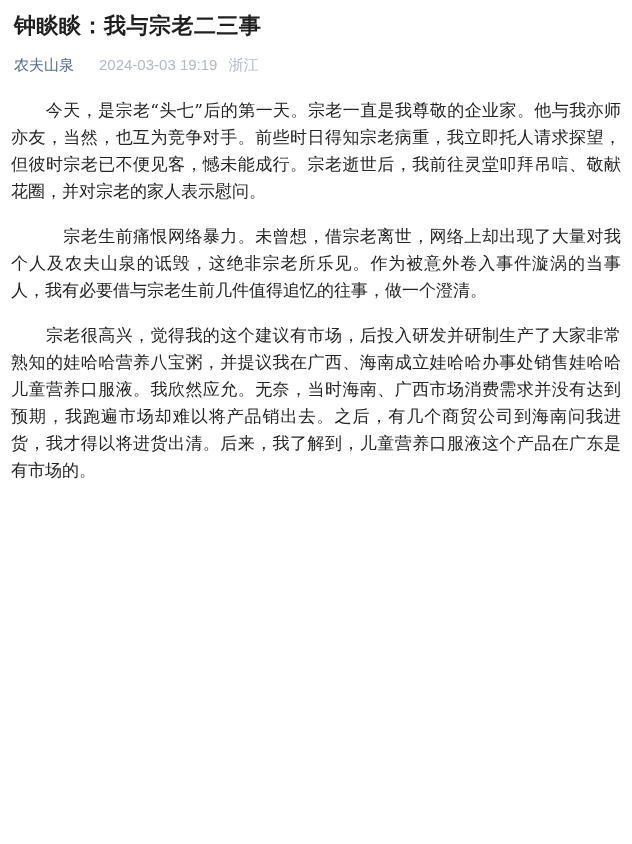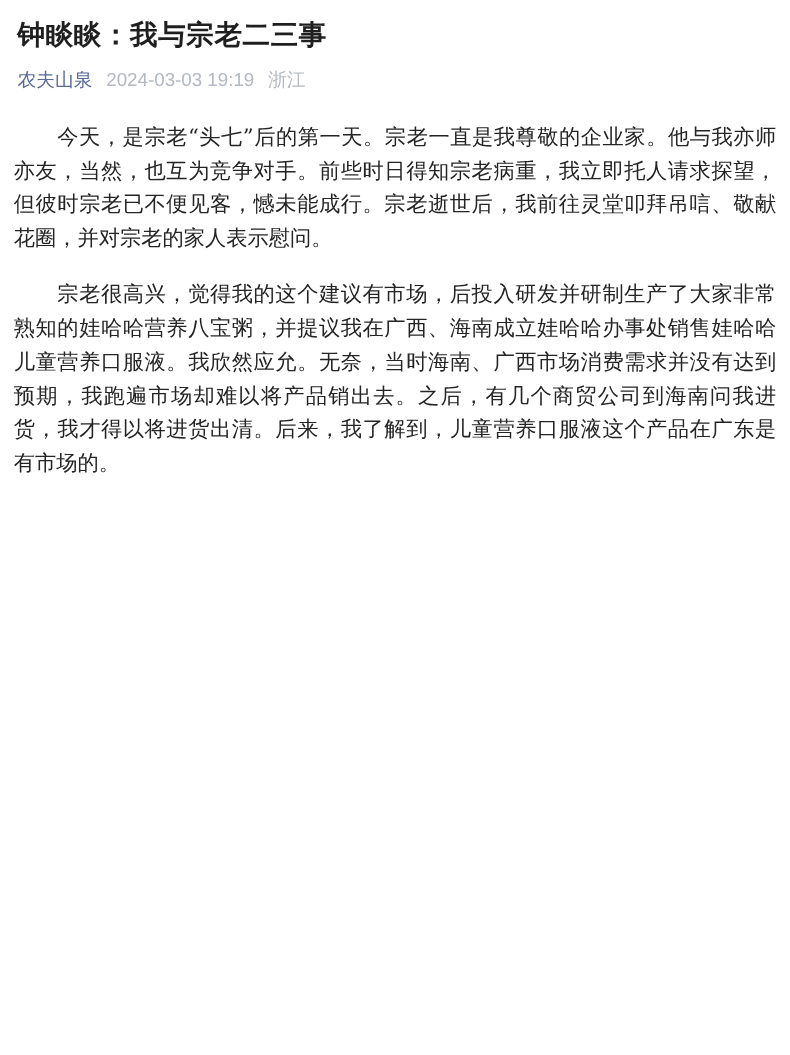--- a/index.html
+++ b/index.html
@@ -14,38 +14,38 @@
   .page {
     width: 632px;
     height: 844px;
     margin: 0 auto;
     background: var(--bg-color);
     overflow: hidden;
     font-family: "Liberation Sans", sans-serif;
   }
   .header { padding: 13px 14px 0 14px; }
   .article-title {
-    font-family: Liberation Sans, sans-serif;
+    font-family: Liberation Mono, monospace;
     font-size: 22px;
     font-weight: 700;
     line-height: 30px;
     color: var(--title-color);
     letter-spacing: 0.5px;
   }
   .byline {
     margin-top: 12px;
     display: flex;
     align-items: baseline;
     font-size: 15px;
     line-height: 20px;
   }
   .account-name {
     color: var(--account-color);
     cursor: pointer;
-    margin-right: 11px;
+    margin-right: 25px;
   }
   .publish-time, .publish-location {
     color: var(--meta-color);
     text-align: right;
   }
   .publish-time { margin-right: 11px; }
   .article-body {
     padding: 22px 11px 0 11px;
   }
   .para {
@@ -65,15 +65,16 @@
   <div class="header">
     <h1 class="article-title">钟睒睒：我与宗老二三事</h1>
     <div class="byline">
       <span class="account-name">农夫山泉</span>
       <span class="publish-time">2024-03-03 19:19</span>
       <span class="publish-location">浙江</span>
     </div>
   </div>
   <div class="article-body">
       <p class="para">　　今天，是宗老“头七”后的第一天。宗老一直是我尊敬的企业家。他与我亦师亦友，当然，也互为竞争对手。前些时日得知宗老病重，我立即托人请求探望，但彼时宗老已不便见客，憾未能成行。宗老逝世后，我前往灵堂叩拜吊唁、敬献花圈，并对宗老的家人表示慰问。</p>
+      <p class="para">　　　宗老生前痛恨网络暴力。未曾想，借宗老离世，网络上却出现了大量对我个人及农夫山泉的诋毁，这绝非宗老所乐见。作为被意外卷入事件漩涡的当事人，我有必要借与宗老生前几件值得追忆的往事，做一个澄清。</p>
       <p class="para">　　宗老很高兴，觉得我的这个建议有市场，后投入研发并研制生产了大家非常熟知的娃哈哈营养八宝粥，并提议我在广西、海南成立娃哈哈办事处销售娃哈哈儿童营养口服液。我欣然应允。无奈，当时海南、广西市场消费需求并没有达到预期，我跑遍市场却难以将产品销出去。之后，有几个商贸公司到海南问我进货，我才得以将进货出清。后来，我了解到，儿童营养口服液这个产品在广东是有市场的。</p>
     </div>
 </div>
 
 </body></html>

